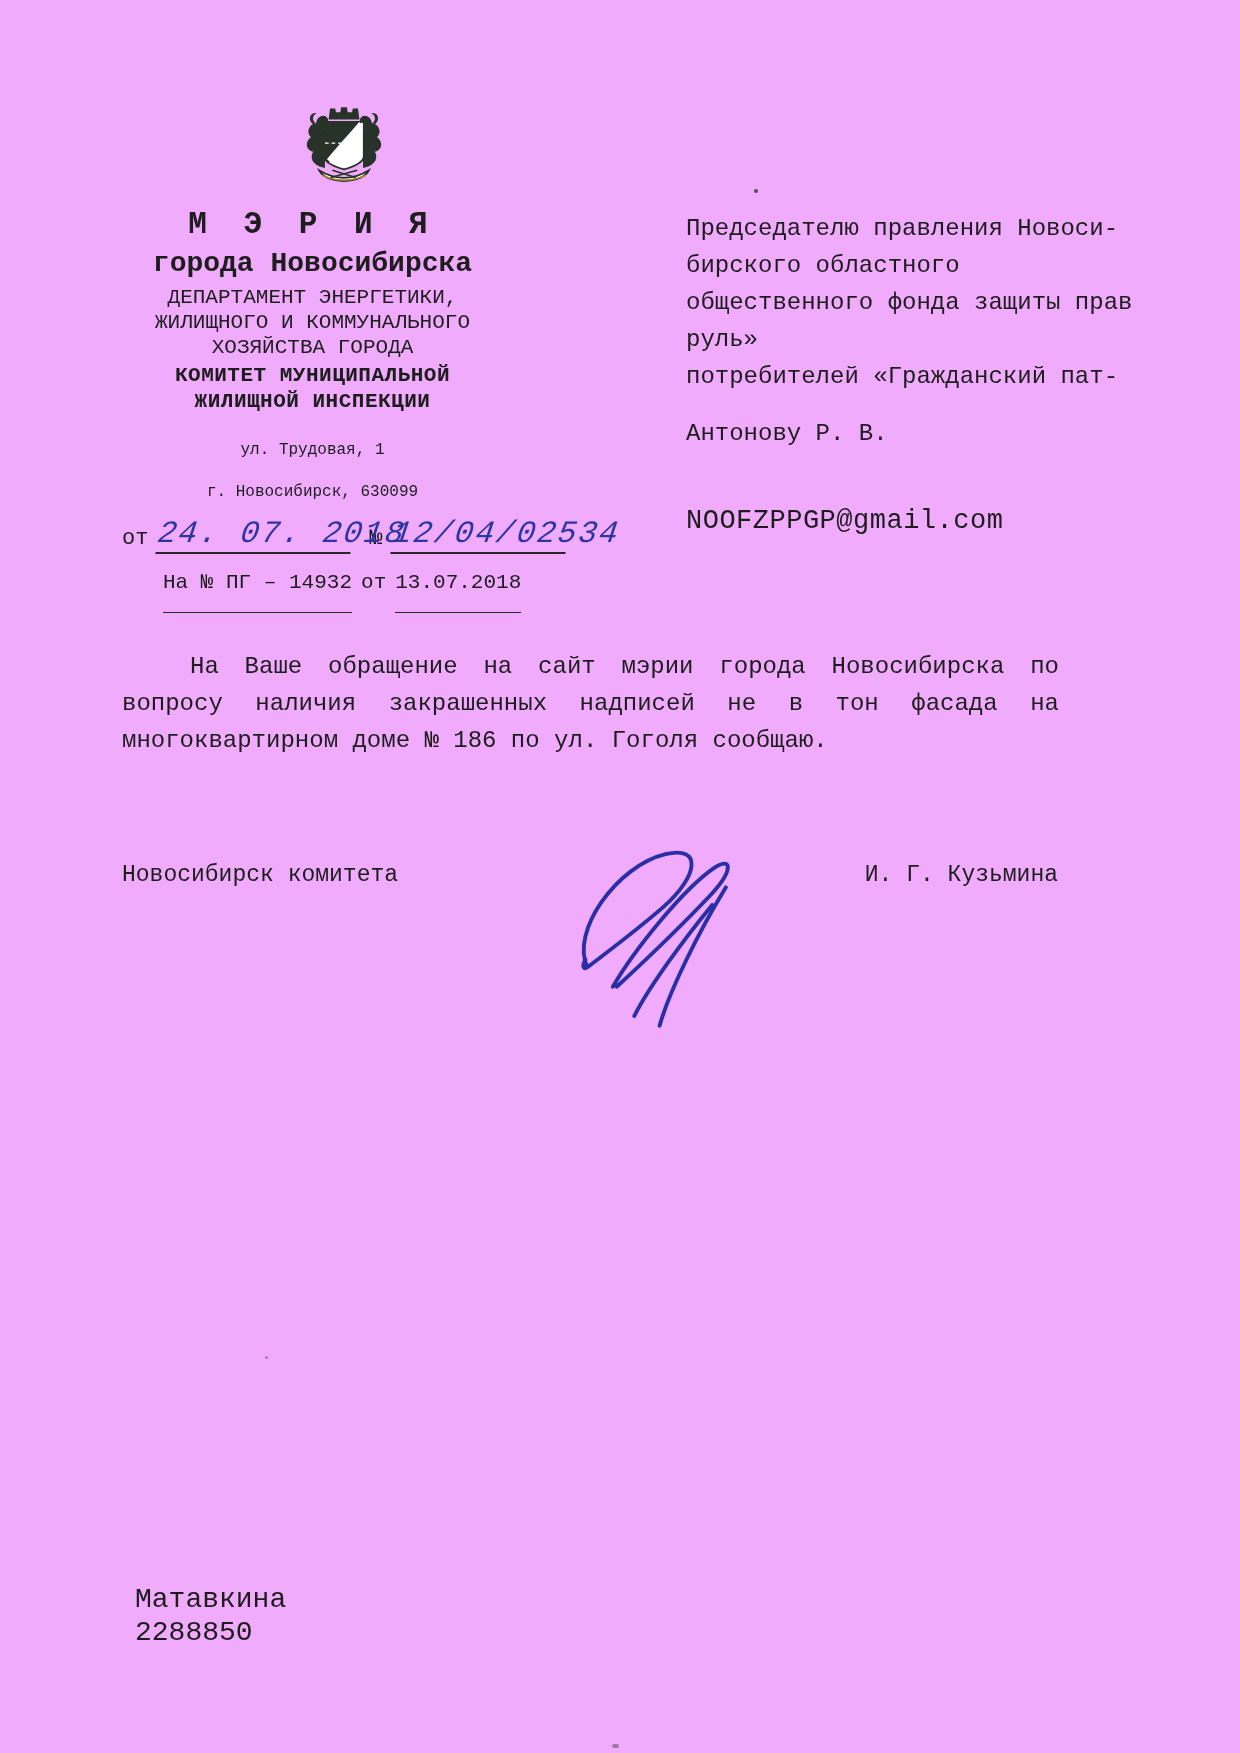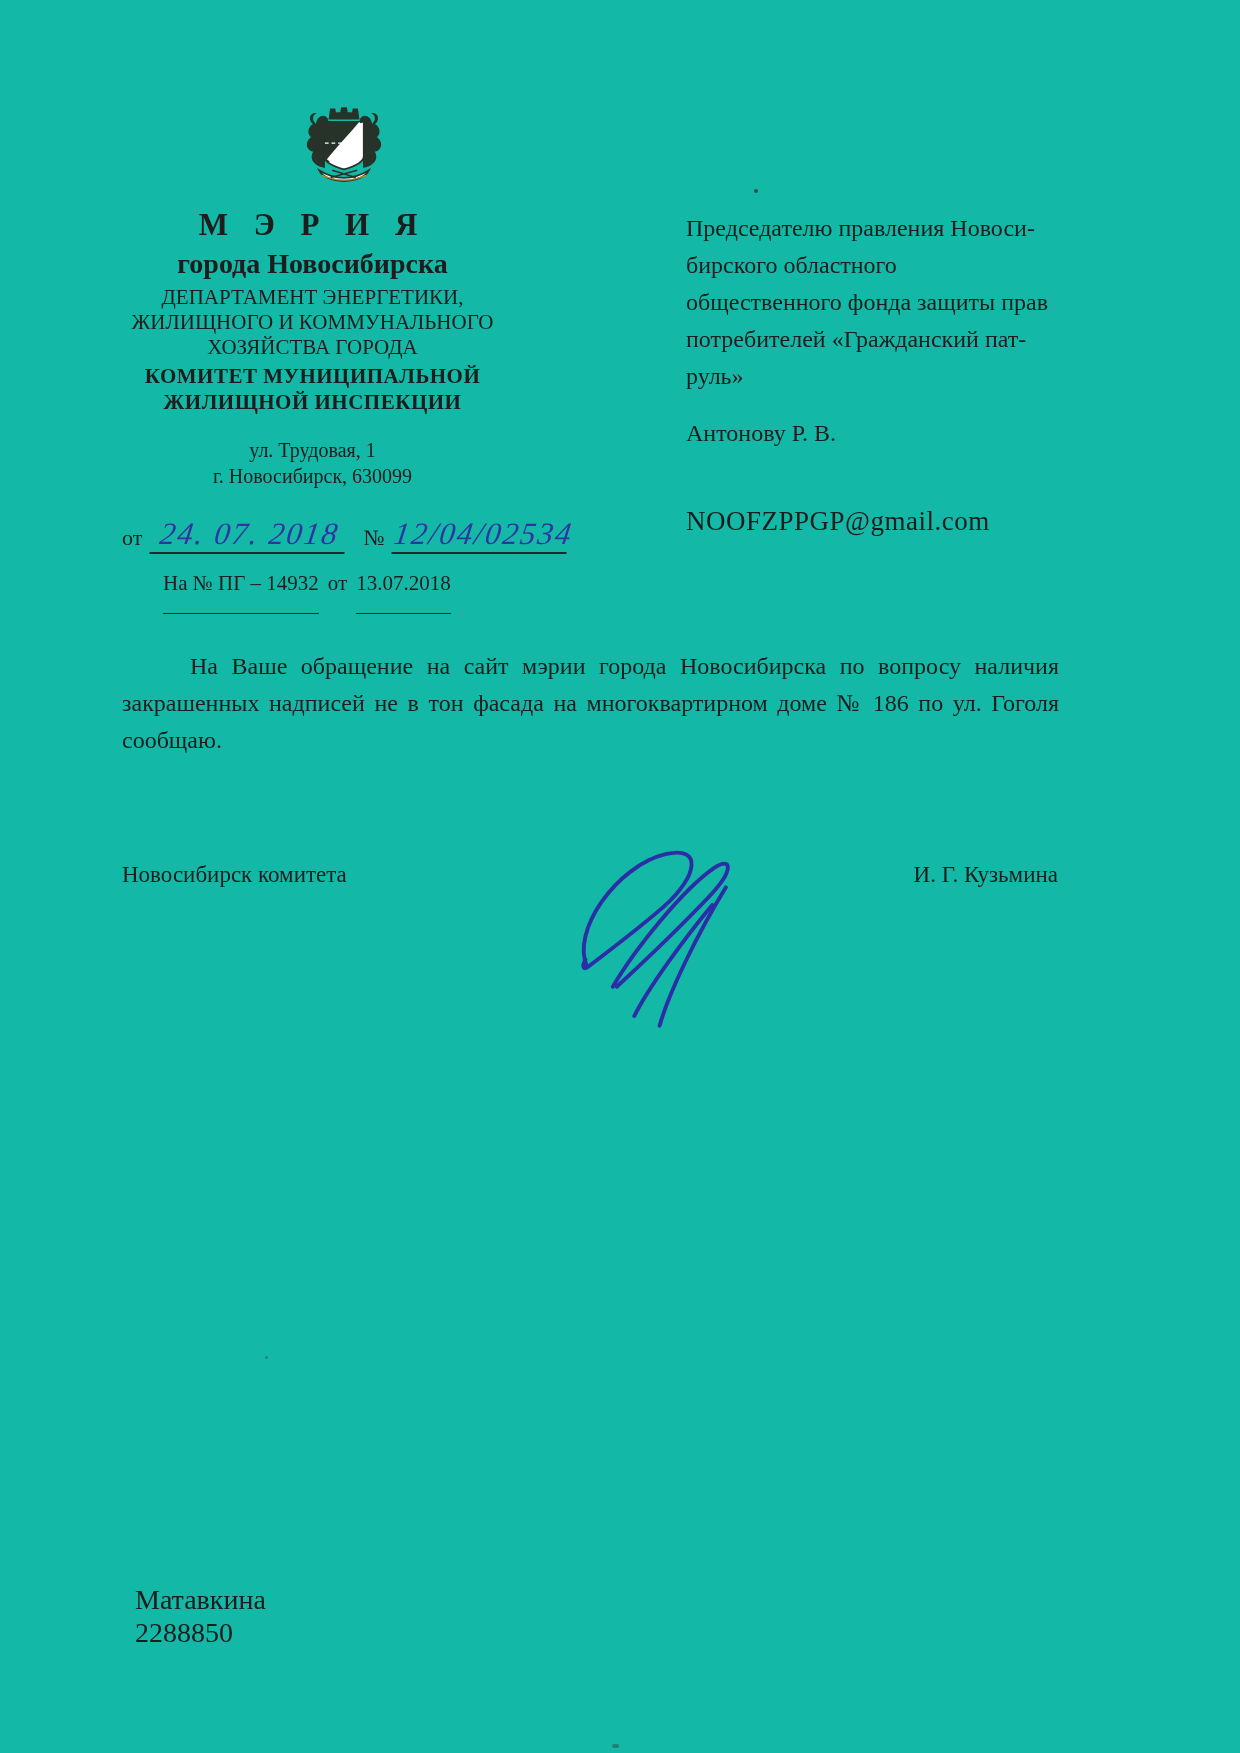--- a/index.html
+++ b/index.html
@@ -1,36 +1,36 @@
 <!DOCTYPE html>
 <html><head>
 <meta charset="utf-8">
 <style>
   html,body{margin:0;padding:0;background:#e8e8e8;}
   .page{
     position:relative;
     width:1240px;height:1753px;
     margin:0 auto;
-    background:#14b8a6;
-    font-family:Liberation Serif, serif;
+    background:#f0abfc;
+    font-family:Liberation Mono, monospace;
     color:#1d1d1d;
     overflow:hidden;
   }
   .abs{position:absolute;}
 
   
   .org-block{left:80px;top:207px;width:465px;text-align:center;}
   .org-title{font-size:31px;font-weight:bold;letter-spacing:9px;line-height:36px;margin:0;}
   .org-subtitle{font-size:28px;font-weight:bold;line-height:34px;margin-top:4px;}
   .dept-line{font-size:21px;line-height:25px;}
   .dept-block{margin-top:4px;}
   .committee-line{font-size:21px;font-weight:bold;line-height:26px;letter-spacing:.5px;}
   .committee-block{margin-top:3px;}
   .addr-block{margin-top:22px;}
-  .addr-line{font-size:20px;line-height:26px;}
+  .addr-line{font-size:16px;line-height:26px;margin-top:16px;}
 
   
   .ref-row{left:122px;top:516px;display:flex;align-items:flex-end;}
   .ref-label{font-size:22px;padding-bottom:3px;}
   .hw{
     display:inline-block;
     font-size:31px;font-style:italic;
     color:#2e35a3;
     border-bottom:2px solid #26262b;
     line-height:36px;
@@ -127,22 +127,22 @@
   </div>
 
   <div class="abs reply-row">
     <span class="uline">На № ПГ – 14932</span><span class="reply-sep">от</span><span class="uline">13.07.2018</span>
   </div>
 
   <div class="abs addressee">
     <div>Председателю правления Новоси-</div>
     <div>бирского  областного</div>
     <div>общественного фонда защиты прав</div>
+    <div>руль»</div>
     <div>потребителей «Гражданский пат-</div>
-    <div>руль»</div>
   </div>
   <div class="abs addressee-name">Антонову Р. В.</div>
   <div class="abs email">NOOFZPPGP@gmail.com</div>
 
   <div class="abs body-text">
     <p>На Ваше обращение на сайт мэрии города Новосибирска по вопросу наличия закрашенных надписей не в тон фасада на многоквартирном доме № 186 по ул. Гоголя сообщаю.</p>
   </div>
 
   <div class="abs sig-title">Новосибирск комитета</div>
   <div class="abs sig-name">И. Г. Кузьмина</div>

